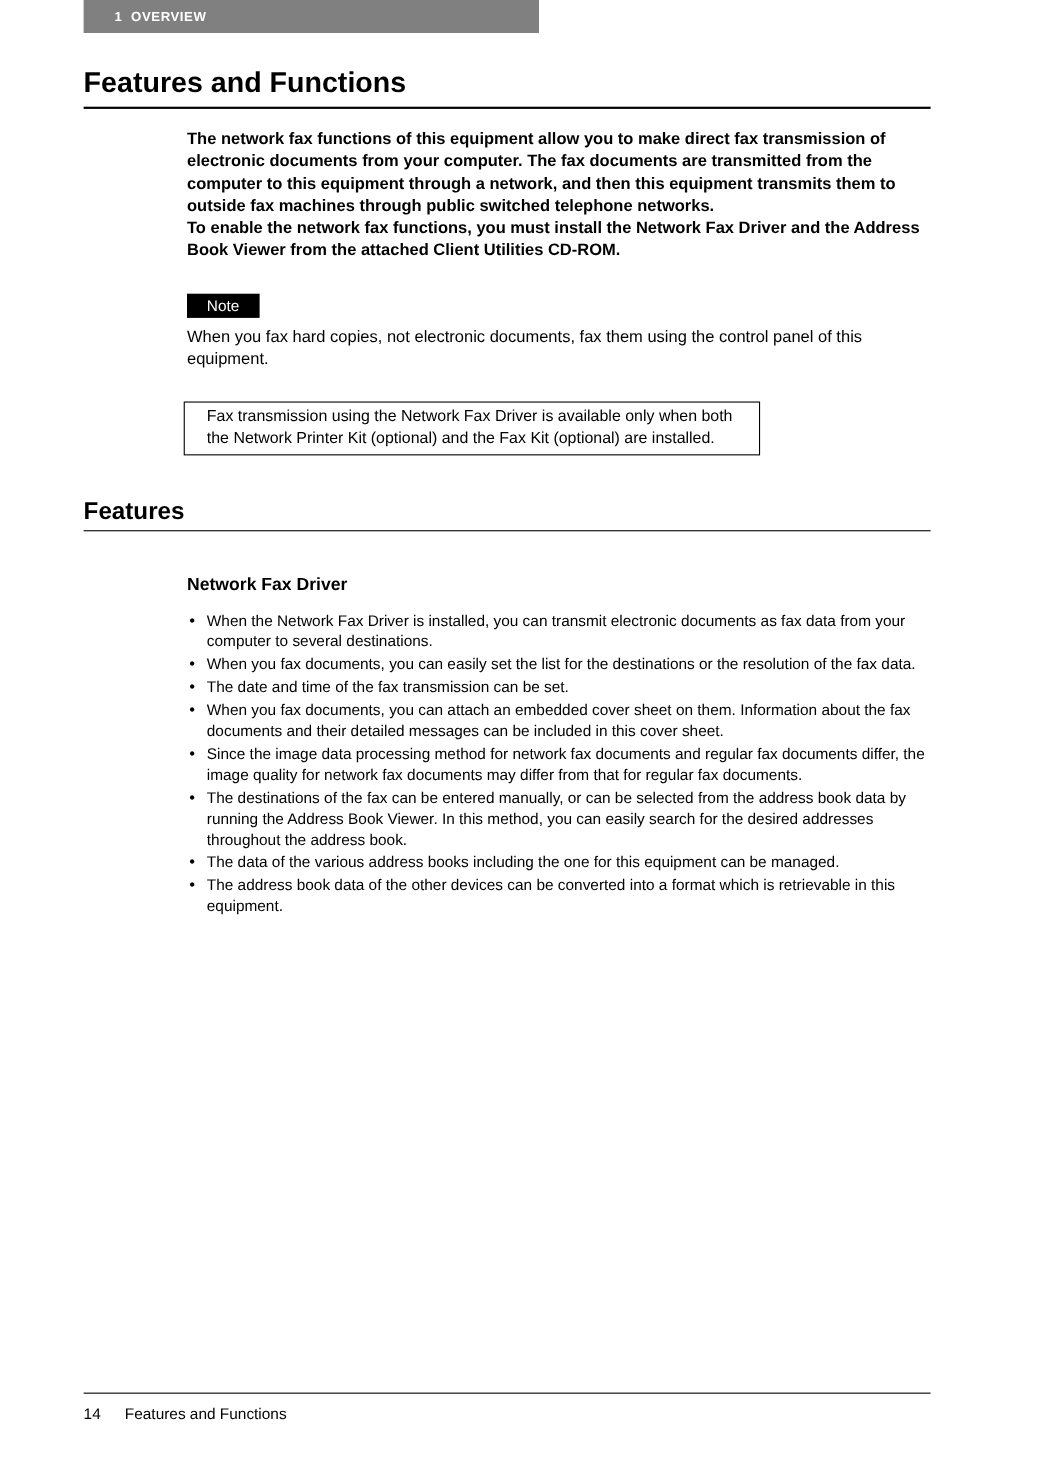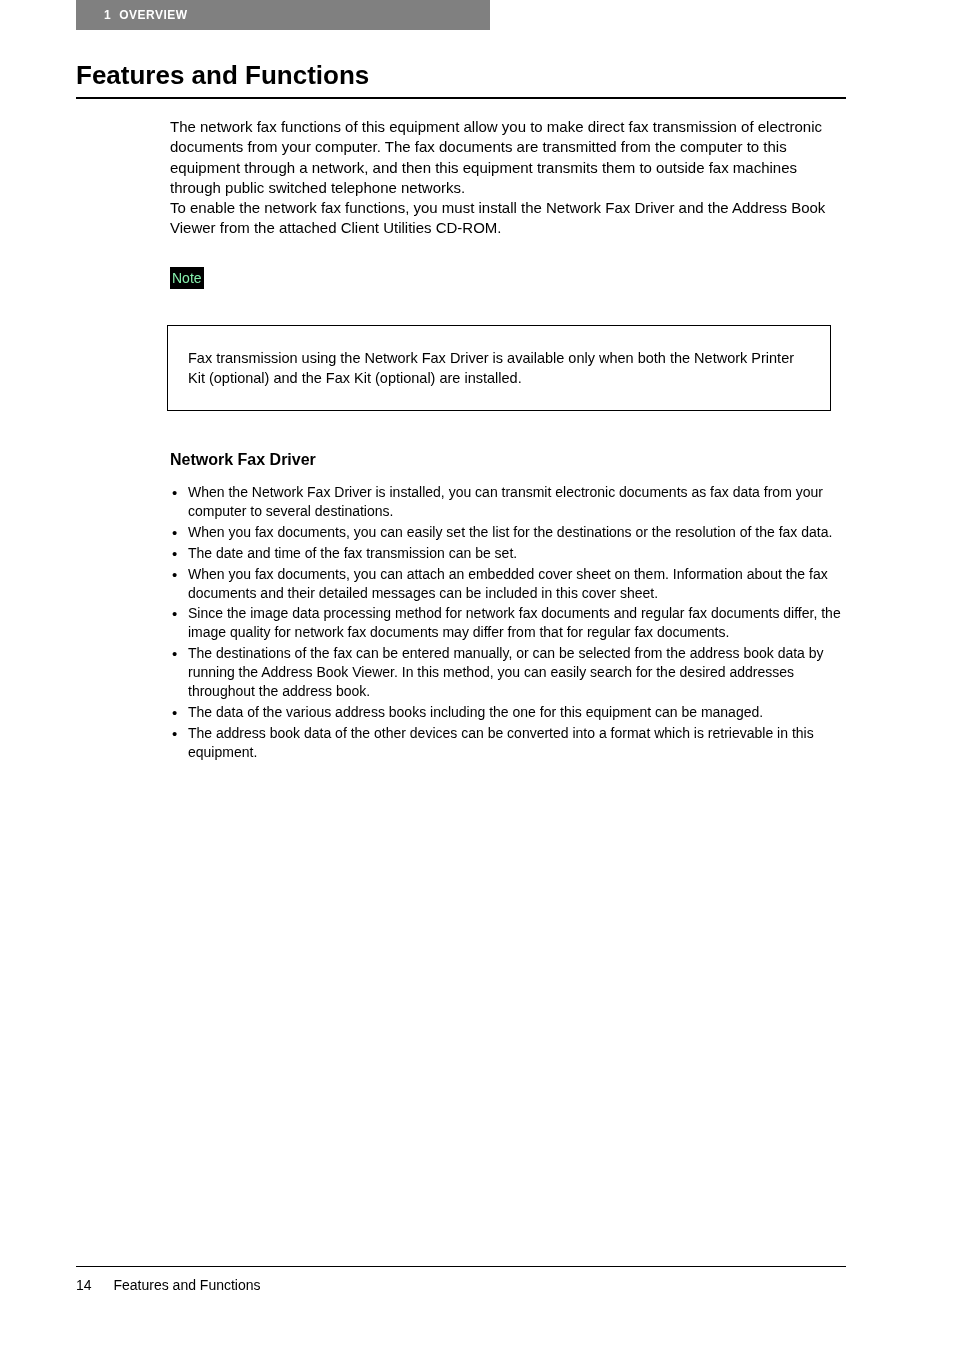--- a/index.html
+++ b/index.html
@@ -46,45 +46,46 @@
       margin-bottom: 18px;
     }
     .body-text {
       margin-left: 94px;
       font-size: 15px;
       line-height: 1.35;
       margin-bottom: 4px;
     }
     .body-text p {
       margin-bottom: 0;
+      font-weight: bold;
     }
     .note-section {
       margin-left: 94px;
       margin-top: 28px;
     }
     .note-label {
       display: inline-block;
       background: #000000;
-      color: #86efac;
-      padding: 3px 2px;
+      color: #ffffff;
+      padding: 3px 18px;
       font-size: 14px;
       margin-bottom: 8px;
     }
     .note-text {
       font-size: 15px;
       line-height: 1.35;
     }
     .boxed-text {
       margin-left: 91px;
       margin-top: 28px;
       border: 1px solid #000;
-      padding: 22px 20px;
+      padding: 3px 20px;
       font-size: 14.5px;
       line-height: 1.4;
-      width: 664px;
+      width: 524px;
     }
     h2.section-heading {
       font-size: 22px;
       font-weight: bold;
       margin-top: 38px;
       border-bottom: 1px solid #000;
       padding-bottom: 4px;
     }
     h3.subsection-heading {
       font-size: 16px;
@@ -139,24 +140,26 @@
   <h1 class="main-heading">Features and Functions</h1>
   <div class="heading-underline"></div>
 
   <div class="body-text">
     <p>The network fax functions of this equipment allow you to make direct fax transmission of electronic documents from your computer. The fax documents are transmitted from the computer to this equipment through a network, and then this equipment transmits them to outside fax machines through public switched telephone networks.</p>
     <p>To enable the network fax functions, you must install the Network Fax Driver and the Address Book Viewer from the attached Client Utilities CD-ROM.</p>
   </div>
 
   <div class="note-section">
     <div class="note-label">Note</div>
+    <div class="note-text">When you fax hard copies, not electronic documents, fax them using the control panel of this equipment.</div>
   </div>
 
   <div class="boxed-text">Fax transmission using the Network Fax Driver is available only when both the Network Printer Kit (optional) and the Fax Kit (optional) are installed.</div>
 
+  <h2 class="section-heading">Features</h2>
 
   <h3 class="subsection-heading">Network Fax Driver</h3>
   <ul class="bullet-list">
     <li>When the Network Fax Driver is installed, you can transmit electronic documents as fax data from your computer to several destinations.</li>
     <li>When you fax documents, you can easily set the list for the destinations or the resolution of the fax data.</li>
     <li>The date and time of the fax transmission can be set.</li>
     <li>When you fax documents, you can attach an embedded cover sheet on them. Information about the fax documents and their detailed messages can be included in this cover sheet.</li>
     <li>Since the image data processing method for network fax documents and regular fax documents differ, the image quality for network fax documents may differ from that for regular fax documents.</li>
     <li>The destinations of the fax can be entered manually, or can be selected from the address book data by running the Address Book Viewer. In this method, you can easily search for the desired addresses throughout the address book.</li>
   </ul>

